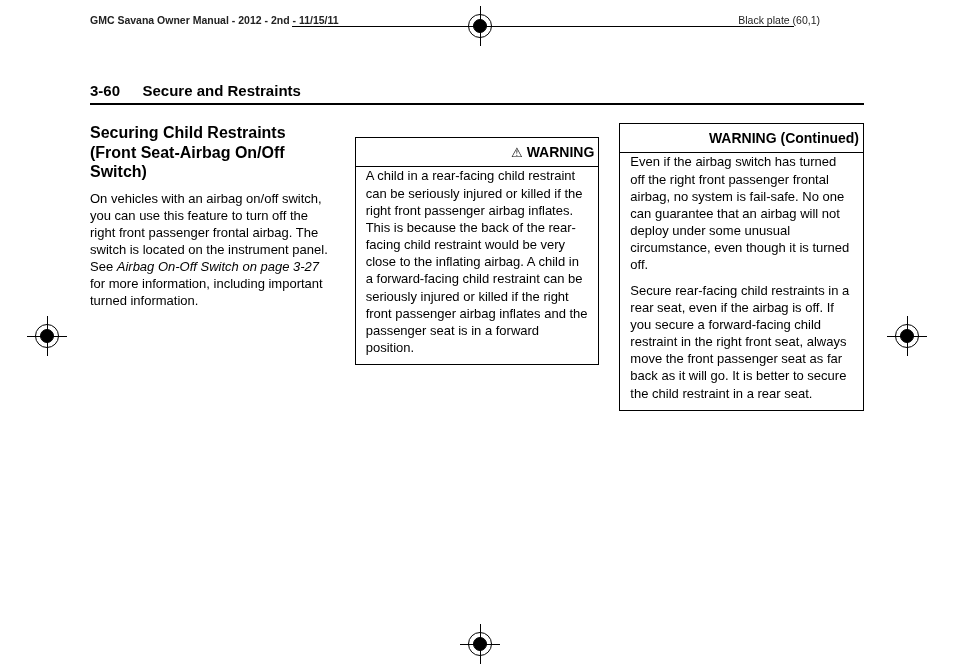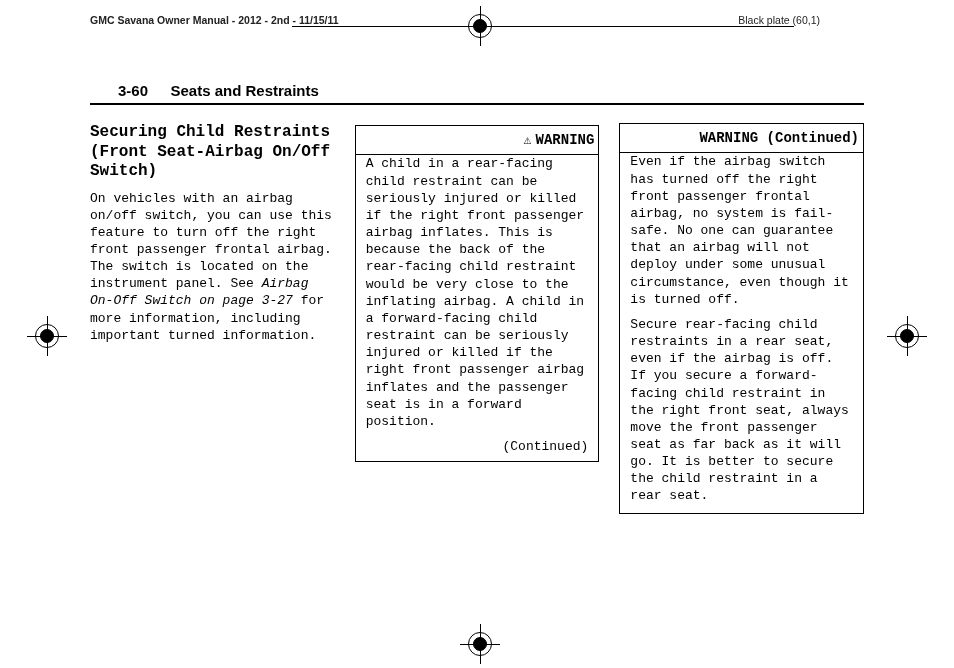--- a/index.html
+++ b/index.html
@@ -61,45 +61,44 @@
     position: absolute;
     top: 82px;
     left: 90px;
     width: 774px;
   }
   .section-head {
     border-bottom: 2px solid #000;
     padding-bottom: 3px;
     margin-bottom: 18px;
   }
-  .section-head .num { font-weight: bold; font-size: 15px; margin-left: 28px; }
+  .section-head .num { font-weight: bold; font-size: 15px; }
   .section-head .title { font-weight: bold; font-size: 15px; margin-left: 18px; }
 
   .cols {
     display: flex;
     gap: 20px;
-    font-family: Liberation Mono, monospace;
   }
   .col {
     flex: 1 1 0;
     font-size: 13px;
     line-height: 1.32;
   }
   .col h2 {
     font-size: 16px;
     font-weight: bold;
     margin: 0 0 8px 0;
     line-height: 1.22;
   }
   .col p { margin: 0 0 10px 0; }
   .col .ital { font-style: italic; }
 
   .warn-box {
     border: 1.3px solid #000;
-    margin-top: 2px;
+    margin-top: 14px;
   }
   .warn-head {
     border-bottom: 1.3px solid #000;
     text-align: right;
     font-weight: bold;
     font-size: 14px;
     padding: 5px 4px;
   }
   .warn-head .tri {
     display: inline-block;
@@ -144,41 +143,40 @@
     <span class="circ c2"></span>
   </div>
 <div class="reg-mark reg-bottom">
     <span class="circ c1"></span>
     <span class="circ c2"></span>
   </div>
 
 <div class="page">
   <div class="section-head">
     <span class="num">3-60</span>
-    <span class="title">Seats and Restraints</span>
+    <span class="title">Secure and Restraints</span>
   </div>
 
   <div class="cols">
 
     <div class="col">
       <h2>Securing Child Restraints (Front Seat-Airbag On/Off Switch)</h2>
       <p>
         <span>On vehicles with an airbag on/off switch, you can use this feature to turn off the right front passenger frontal airbag. The switch is located on the instrument panel. See </span><span class="ital">Airbag On-Off Switch on page 3-27</span><span> for more information, including important turned information.</span>
       </p>
     </div>
 
     <div class="col">
       <div class="warn-box">
         <div class="warn-head">
           <span class="tri">⚠</span><span class="clabel">WARNING</span>
         </div>
         <div class="warn-body">
           <p>A child in a rear-facing child restraint can be seriously injured or killed if the right front passenger airbag inflates. This is because the back of the rear-facing child restraint would be very close to the inflating airbag. A child in a forward-facing child restraint can be seriously injured or killed if the right front passenger airbag inflates and the passenger seat is in a forward position.</p>
         </div>
-        <div class="warn-cont">(Continued)</div>
       </div>
     </div>
 
     <div class="col">
       <div class="warn-box" style="margin-top:0;">
         <div class="warn-head">
           <span class="clabel">WARNING  (Continued)</span>
         </div>
         <div class="warn-body">
           <p>Even if the airbag switch has turned off the right front passenger frontal airbag, no system is fail-safe. No one can guarantee that an airbag will not deploy under some unusual circumstance, even though it is turned off.</p>

